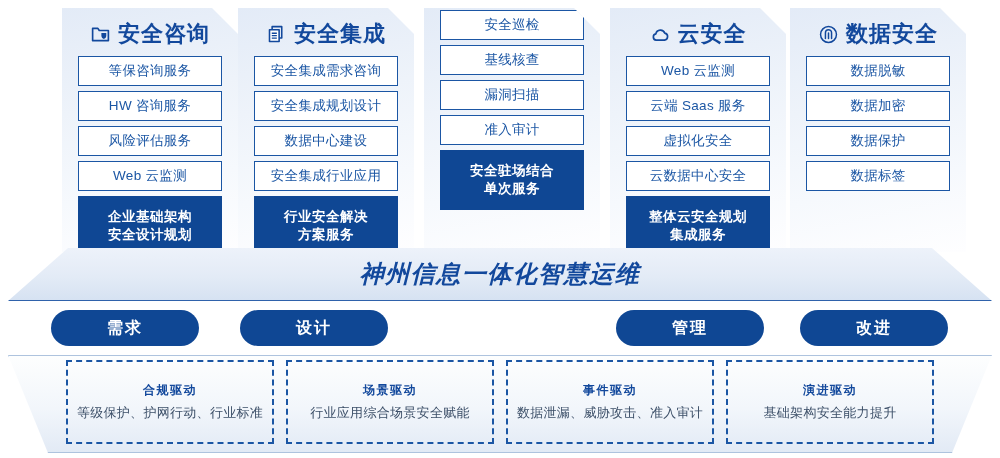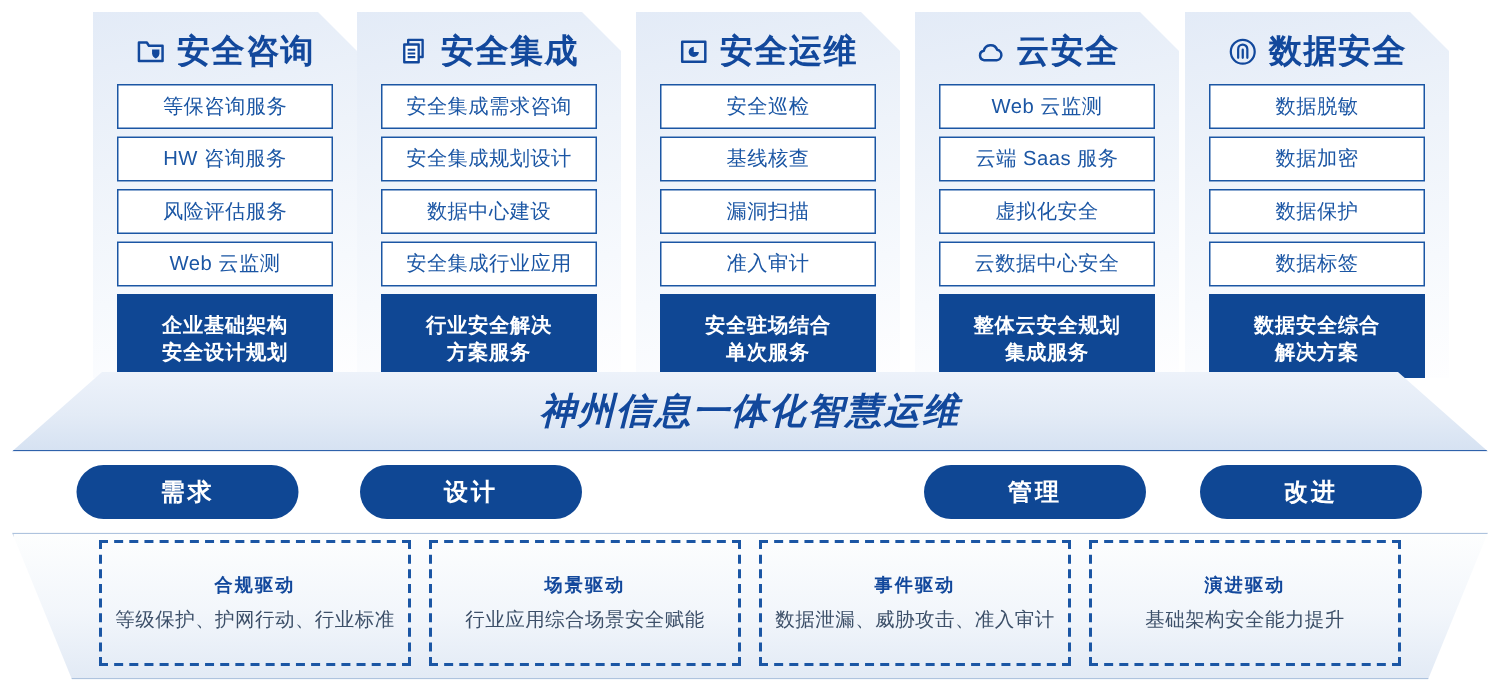--- a/index.html
+++ b/index.html
@@ -245,29 +245,20 @@
       <div class="item">安全集成规划设计</div>
       <div class="item">数据中心建设</div>
       <div class="item">安全集成行业应用</div>
       <div class="summary">
         <span>行业安全解决</span>
         <span>方案服务</span>
       </div>
     </div>
 
     <div class="pillar p2">
-      <div class="pillar-head">
-        <span class="ico">
-          <svg viewBox="0 0 24 24" fill="none" stroke="#12489c" stroke-width="1.9" stroke-linejoin="round">
-            <path d="M3.2 4.4h17.6v15.2H3.2z"></path>
-            <path d="M12 8.2a3.9 3.9 0 1 0 3.9 3.9H12z" fill="#12489c" stroke="none"></path>
-          </svg>
-        </span>
-        <span class="pillar-title">安全运维</span>
-      </div>
       <div class="item">安全巡检</div>
       <div class="item">基线核查</div>
       <div class="item">漏洞扫描</div>
       <div class="item">准入审计</div>
       <div class="summary">
         <span>安全驻场结合</span>
         <span>单次服务</span>
       </div>
     </div>
 
@@ -298,24 +289,20 @@
             <path d="M8.5 16.6V10a3.5 3.5 0 0 1 7 0v6.6"></path>
             <path d="M12 16.6v-6.2"></path>
           </svg>
         </span>
         <span class="pillar-title">数据安全</span>
       </div>
       <div class="item">数据脱敏</div>
       <div class="item">数据加密</div>
       <div class="item">数据保护</div>
       <div class="item">数据标签</div>
-      <div class="summary">
-        <span>数据安全综合</span>
-        <span>解决方案</span>
-      </div>
     </div>
 
   </div>
 
   <div id="banner">
     <span id="banner-text">神州信息一体化智慧运维</span>
   </div>
 
   <div id="pills">
     <div class="pill s0">需求</div>

